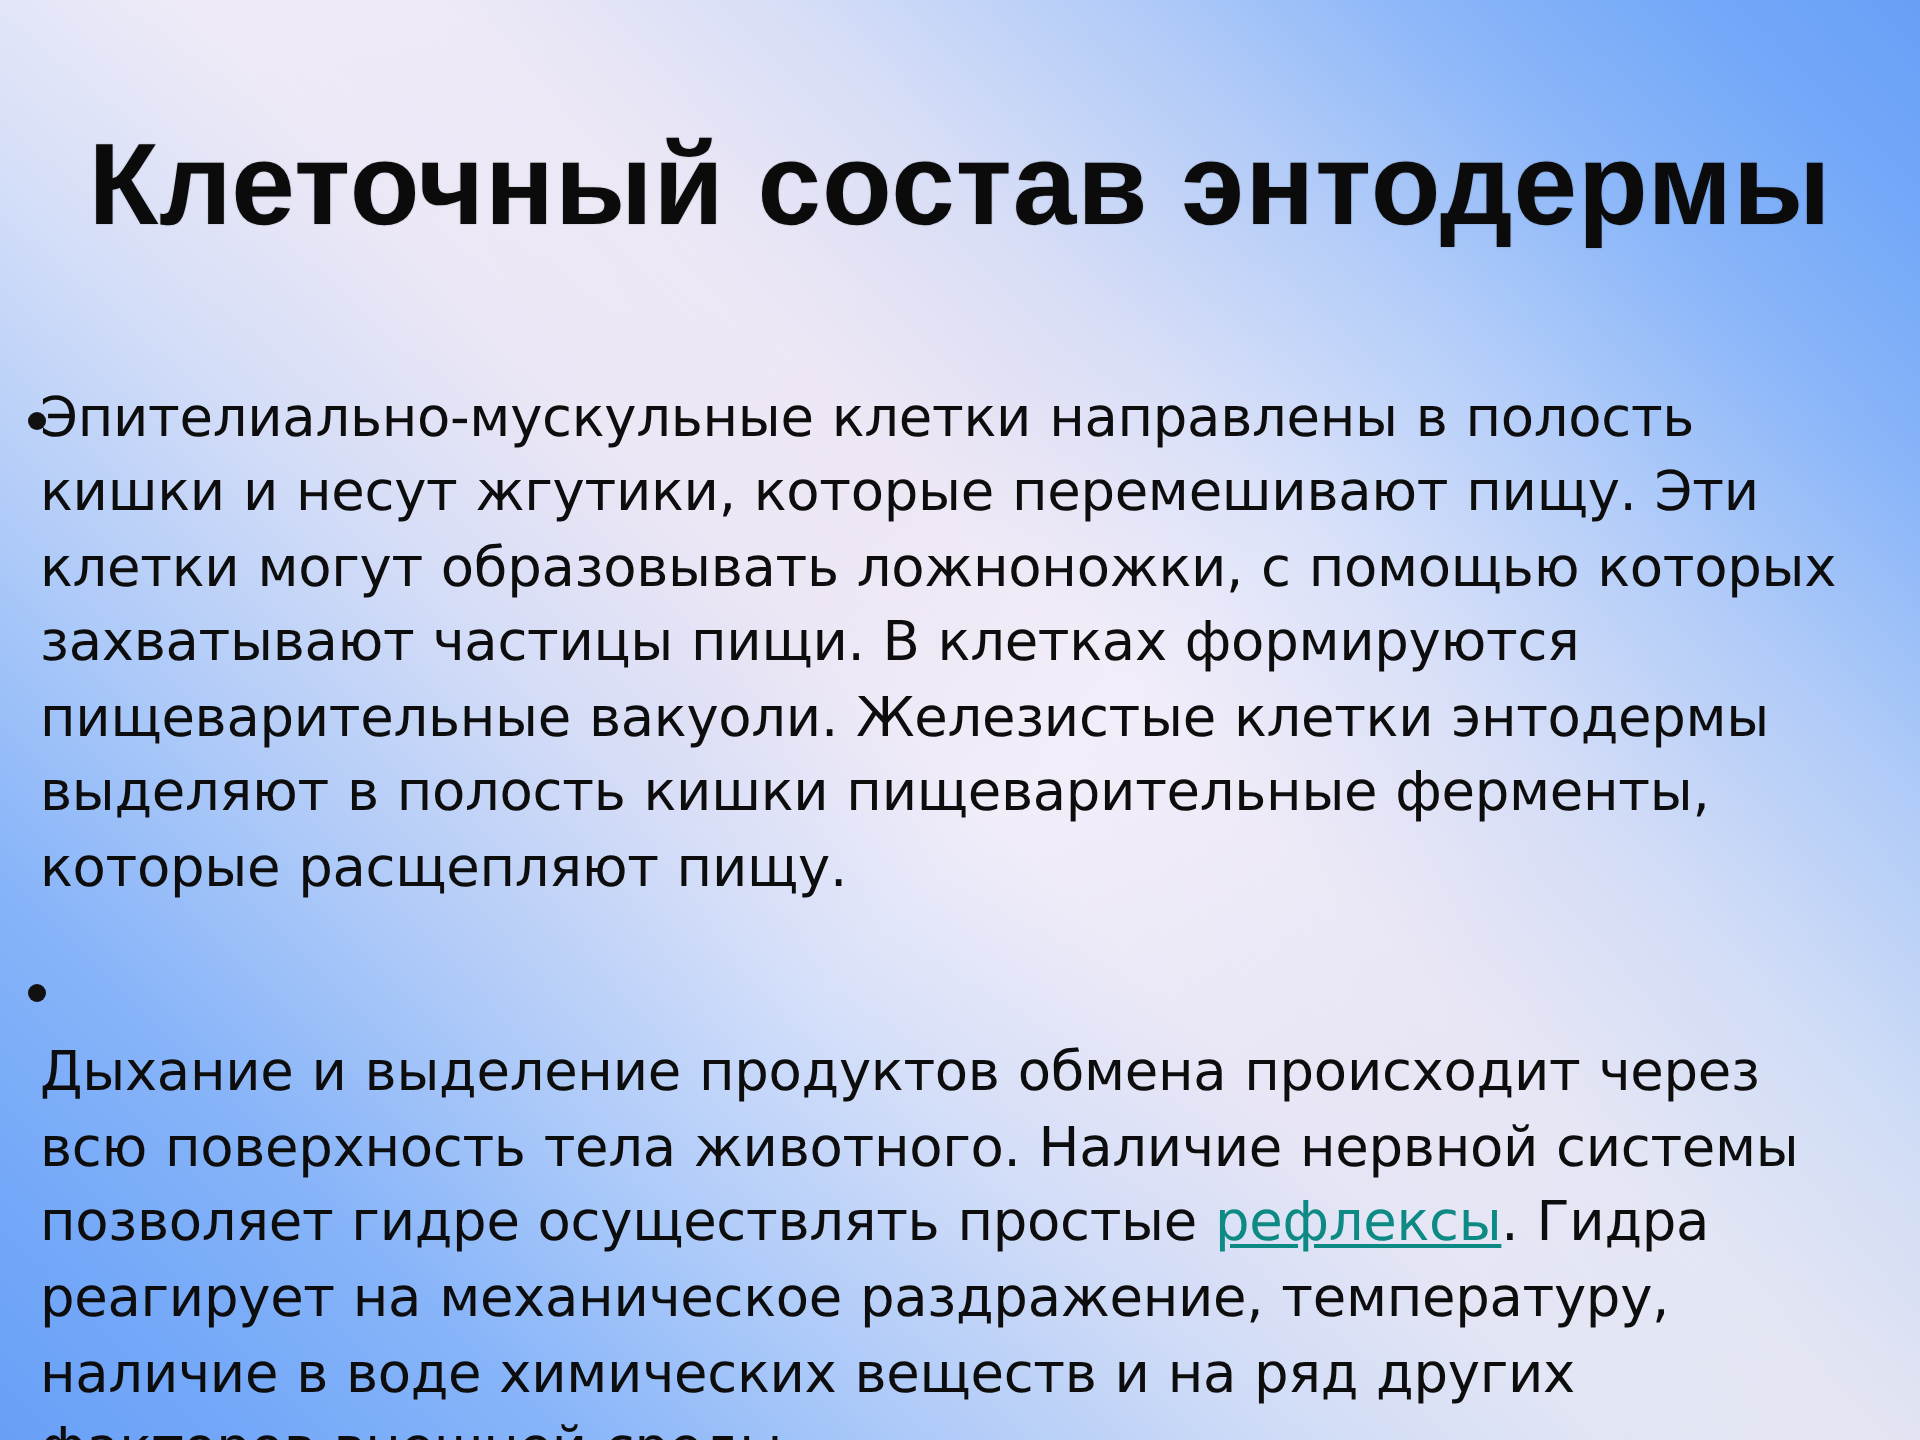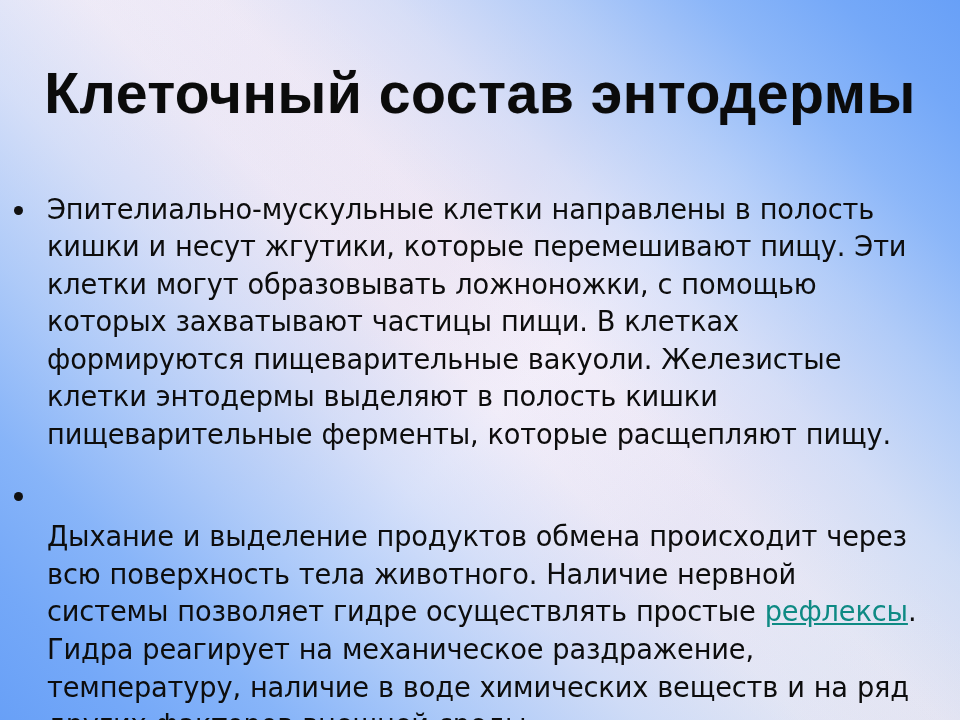--- a/index.html
+++ b/index.html
@@ -91,21 +91,21 @@
   #body-block {
     position: absolute;
     left: 0;
     top: 163px;
     width: 960px;
   }
 
   .bullet-row {
     position: relative;
     display: block;
-    padding-left: 47px;
+    padding-left: 20px;
     padding-right: 28px;
     margin: 0;
   }
 
   .bullet-dot {
     position: absolute;
     left: 14px;
     top: 15px;
     width: 9px;
     height: 9px;

